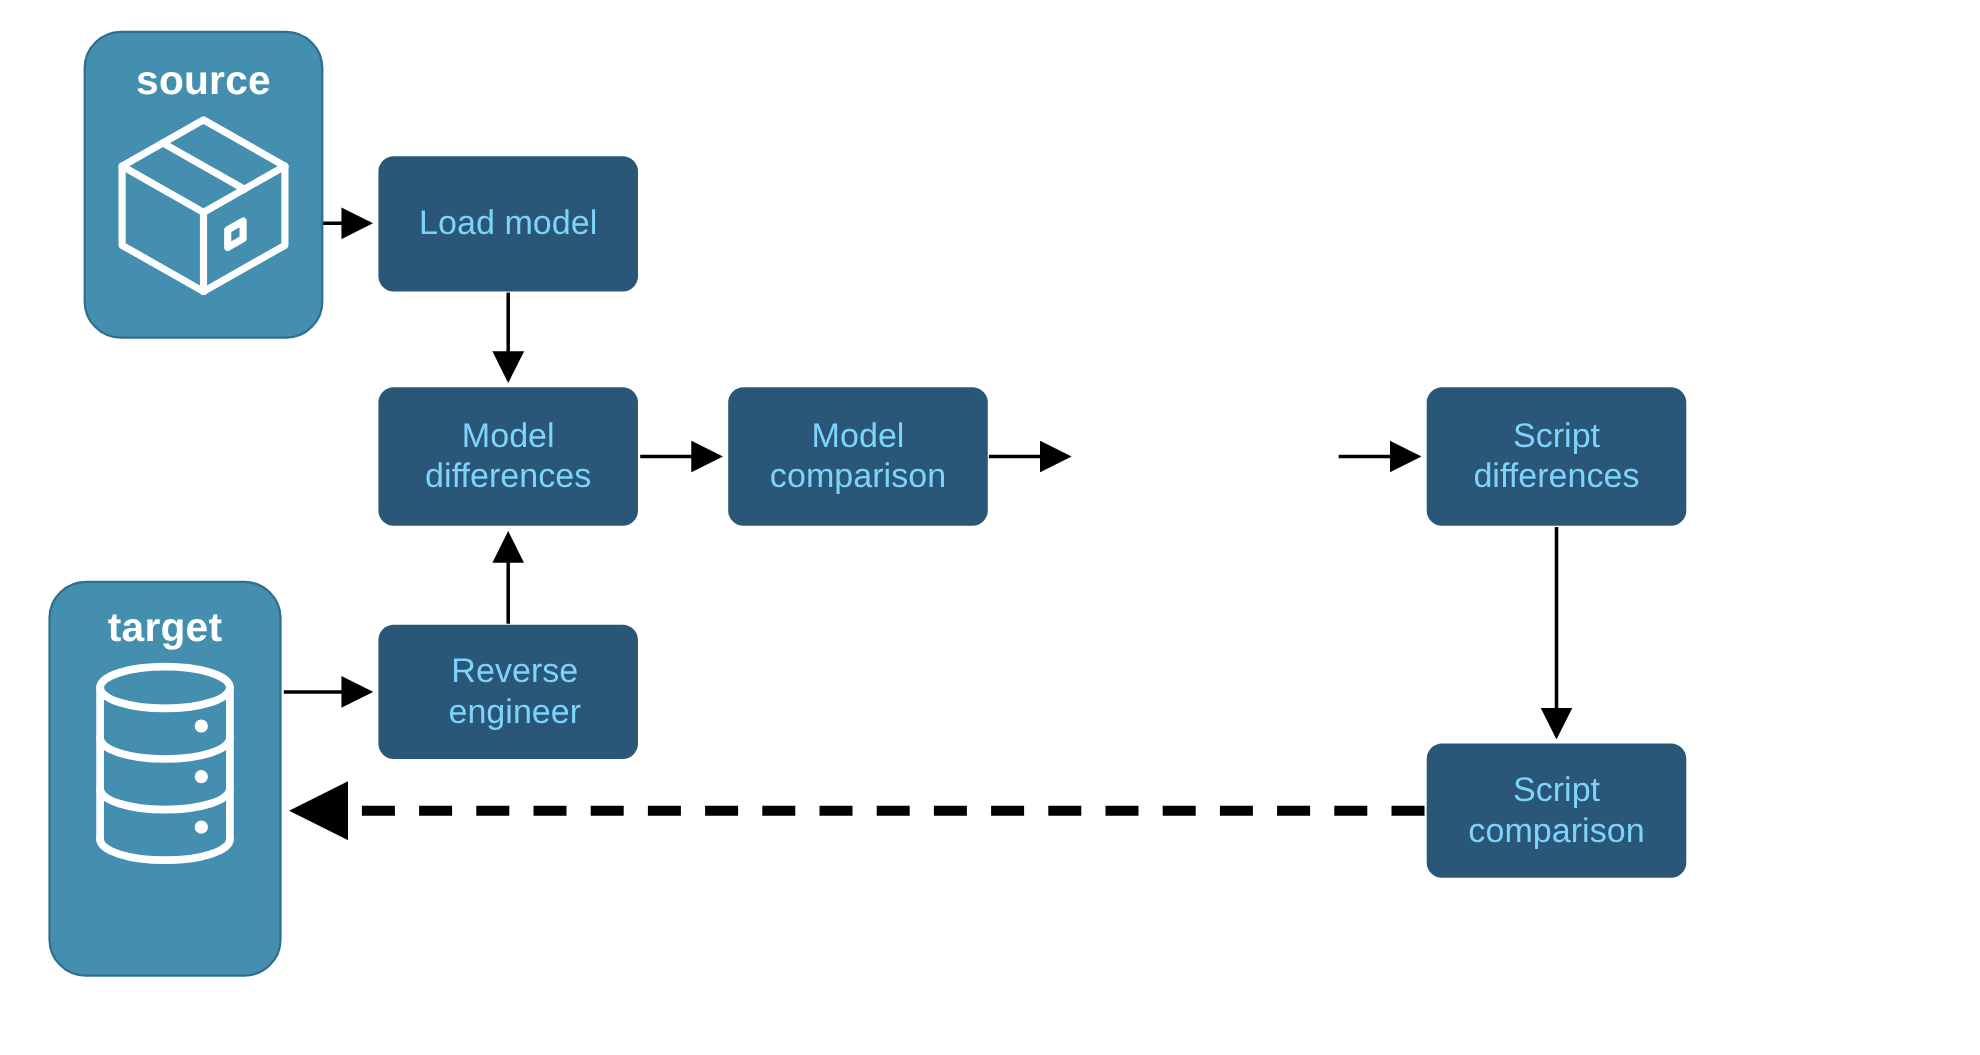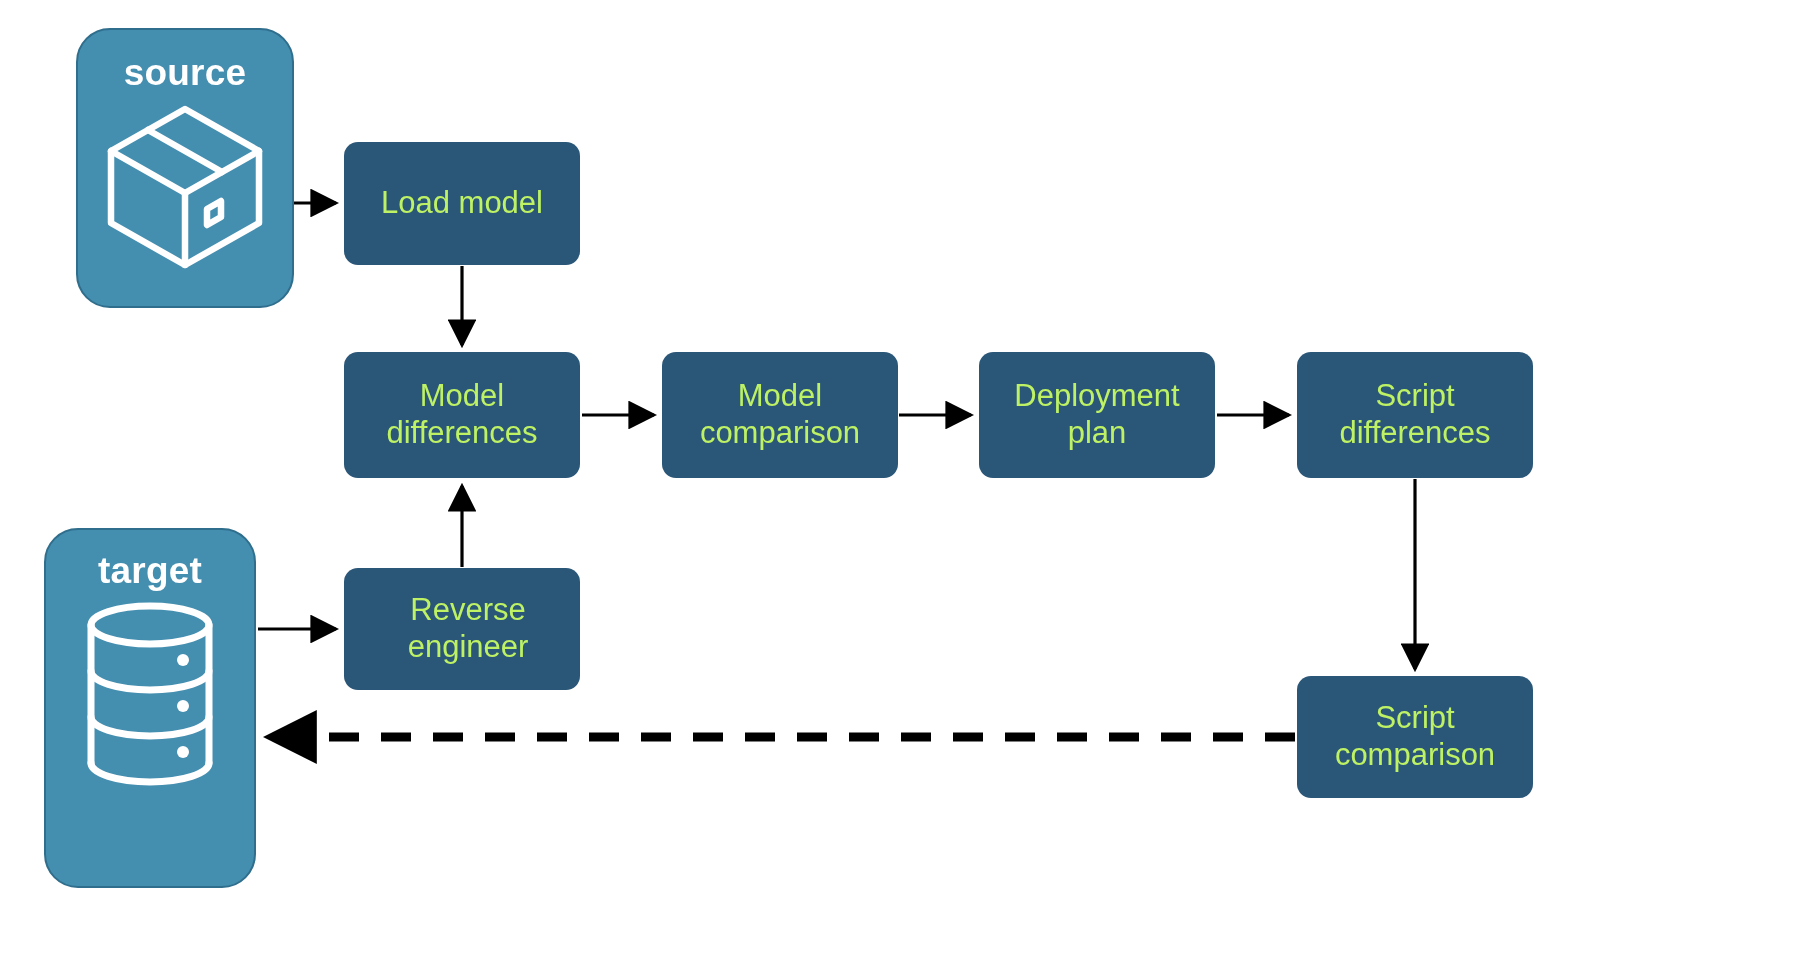--- a/index.html
+++ b/index.html
@@ -38,21 +38,21 @@
   }
   .endpoint-icon {
     display: block;
   }
 
   
   .node {
     position: absolute;
     background: #2A5678;
     border-radius: 14px;
-    color: #bef264;
+    color: #7dd3fc;
     display: flex;
     align-items: center;
     justify-content: center;
     text-align: center;
     font-size: 31px;
     line-height: 1.18;
     padding: 6px 10px;
   }
   .node span { display: block; }
 
@@ -153,26 +153,20 @@
     </div>
   </div>
 
   <div class="node" style="left:662px; top:352px; width:236px; height:126px;">
     <div>
       <span>Model</span>
       <span>comparison</span>
     </div>
   </div>
 
-  <div class="node" style="left:979px; top:352px; width:236px; height:126px;">
-    <div>
-      <span>Deployment</span>
-      <span>plan</span>
-    </div>
-  </div>
 
   <div class="node" style="left:1297px; top:352px; width:236px; height:126px;">
     <div>
       <span>Script</span>
       <span>differences</span>
     </div>
   </div>
 
   <div class="node" style="left:344px; top:568px; width:236px; height:122px;padding-left:22px;">
     <div>

